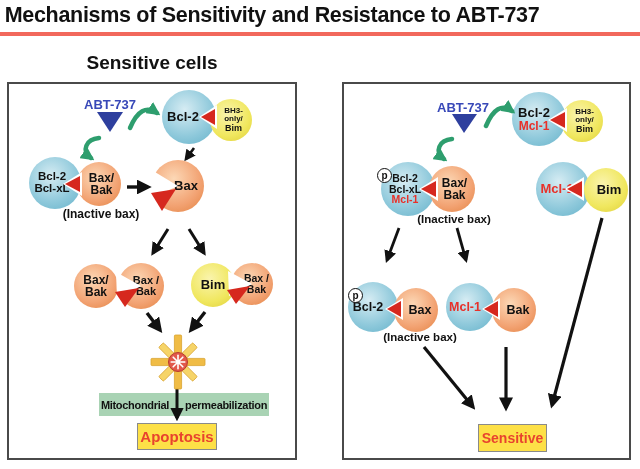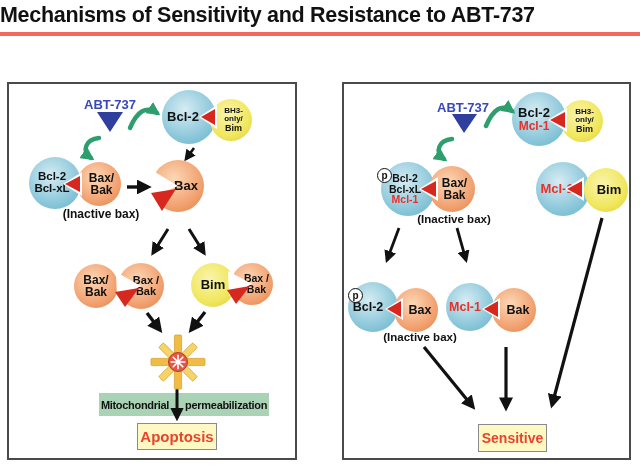--- a/index.html
+++ b/index.html
@@ -2,60 +2,61 @@
 <html style="--ink: #111111; --underline: #f2685c; --border: #4a4a4a; --cyan: #8fc9db; --orange: #f2a272; --yellow: #f0e75e; --red: #d6281e; --abtblue: #2e3f9e; --abttext: #3848b8; --green: #2e9e6e; --banner: #a9d3b4; --outcome: #e8432e; --mcl1red: #e8312a; --starray: #f0bc45; --starray2: #f6d468; --starcore: #e2584b;"><head>
 <meta charset="utf-8">
 <style>
   * { box-sizing: border-box; margin: 0; padding: 0; }
   body { background:#fff; }
   #stage {
     position: relative; width: 640px; height: 469px;
     background: #fff; overflow: hidden;
     font-family: "Liberation Sans", sans-serif; color: var(--ink);
   }
-  .title { position:absolute; left:0; top:3px; width:544px; text-align:left;
+  .title { position:absolute; left:0; top:3px; width:544px; text-align:center;
     font-size:21.5px; font-weight:700; letter-spacing:-0.3px; }
   .underline { position:absolute; left:0; top:32px; width:640px; height:4px; background:var(--underline); }
   .pheading { position:absolute; top:52px; text-align:center; font-size:19px; font-weight:700; }
   .panel { position:absolute; top:82px; height:378px; border:2px solid var(--border); background:#fff; }
   .circle { position:absolute; border-radius:50%; display:flex; flex-direction:column;
     justify-content:center; text-align:center; font-weight:700; line-height:1.02; }
   .c-cyan   { background: radial-gradient(circle at 42% 36%, #d6ecf3 0%, var(--cyan) 58%, #63b1c9 100%); }
   .c-orange { background: radial-gradient(circle at 42% 36%, #fcd8b6 0%, var(--orange) 60%, #e2813f 100%); }
   .c-yellow { background: radial-gradient(circle at 42% 36%, #faf4ae 0%, var(--yellow) 60%, #ddcd37 100%); }
   .lbl { position:absolute; font-weight:700; white-space:nowrap; }
   .ctr { text-align:center; }
   .red-t { color: var(--mcl1red); }
   .abt { color: var(--abttext); font-size:13px; text-align:right; }
   .pdot { position:absolute; width:15px; height:15px; border-radius:50%; background:#fff;
     border:1.7px solid #111; display:flex; align-items:center; justify-content:center;
     font-size:10px; font-weight:700; z-index:5; }
   .banner { position:absolute; left:99px; top:393px; width:170px; height:23px; background:var(--banner);
     display:flex; align-items:center; justify-content:center; gap:16px;
     font-size:11px; font-weight:700; letter-spacing:-0.3px; white-space:nowrap; }
-  .outcome { position:absolute; background:#fef9c3; border:1.5px solid #8a8a8a;
+  .outcome { position:absolute; background:#fde047; border:1.5px solid #8a8a8a;
     display:flex; align-items:center; justify-content:center;
     color:var(--outcome); font-weight:700; }
   svg.overlay { position:absolute; left:0; top:0; width:640px; height:469px; pointer-events:none; z-index:10; }
   .f-red  { fill: var(--red); }
   .f-wht  { fill: #ffffff; }
   .f-blue { fill: var(--abtblue); }
   .f-ink  { fill: var(--ink); }
   .s-ink  { stroke: var(--ink); fill:none; }
   .s-grn  { stroke: var(--green); fill:none; }
   .f-grn  { fill: var(--green); }
 </style>
 </head>
 <body>
 
 <div id="stage">
 
   <div class="title">Mechanisms of Sensitivity and Resistance to ABT-737</div>
   <div class="underline"></div>
 
+  <div class="pheading" style="left:7px;width:290px;">Sensitive cells</div>
 
   <div class="panel" style="left:7px;width:290px;"></div>
   <div class="panel" style="left:342px;width:289px;"></div>
 
   <div class="lbl abt" style="left:84px;top:97px;width:52px;">ABT-737</div>
 
   <div class="circle c-cyan" style="left:162px;top:90px;width:54px;height:54px;font-size:13px;padding-right:12px;">
     <span>Bcl-2</span>
   </div>
   <div class="circle c-yellow" style="left:210px;top:99px;width:42px;height:42px;font-size:8px;padding-left:5px;">

